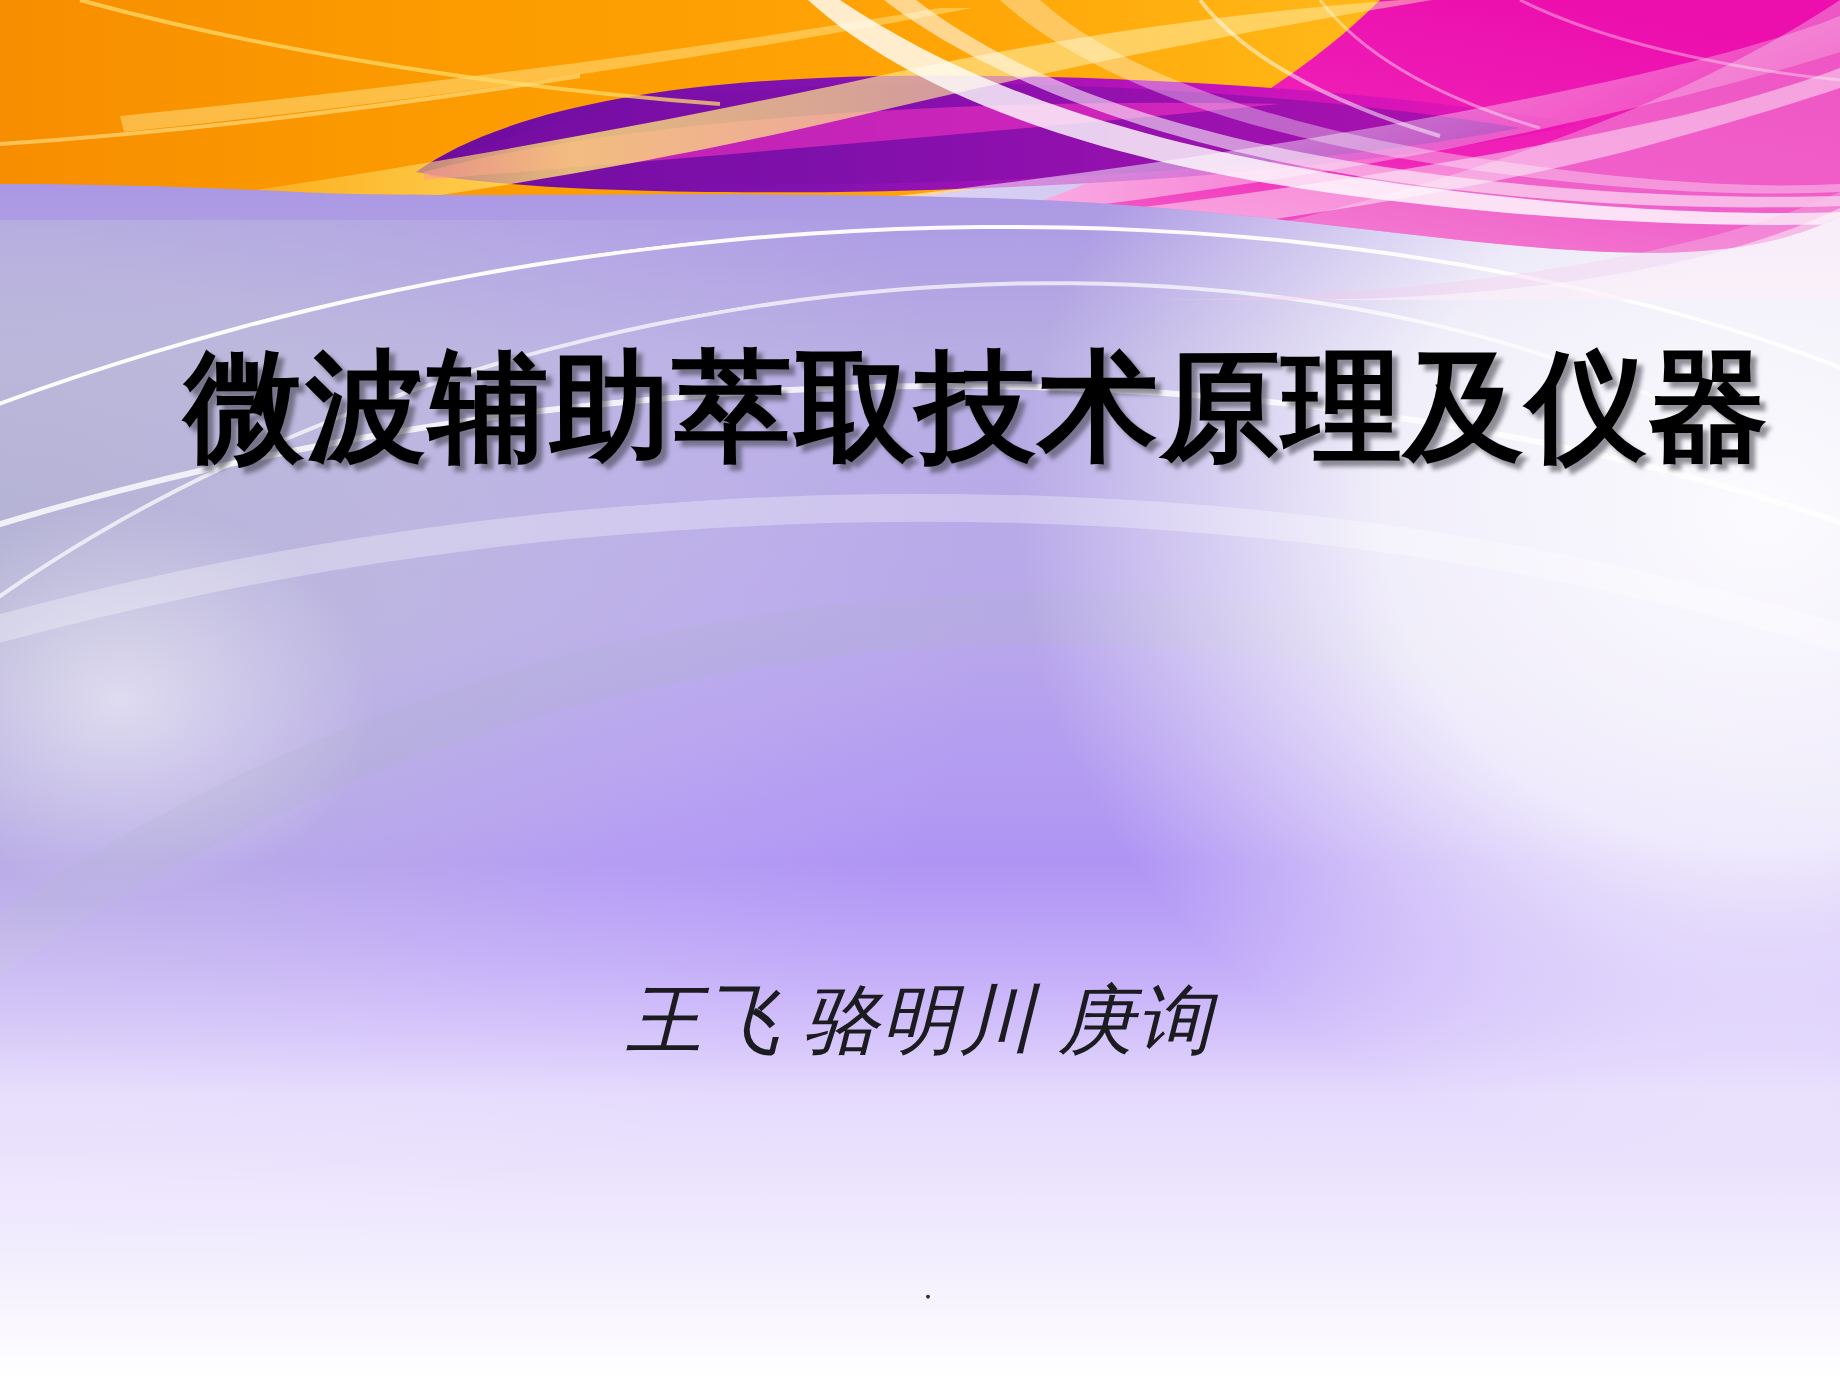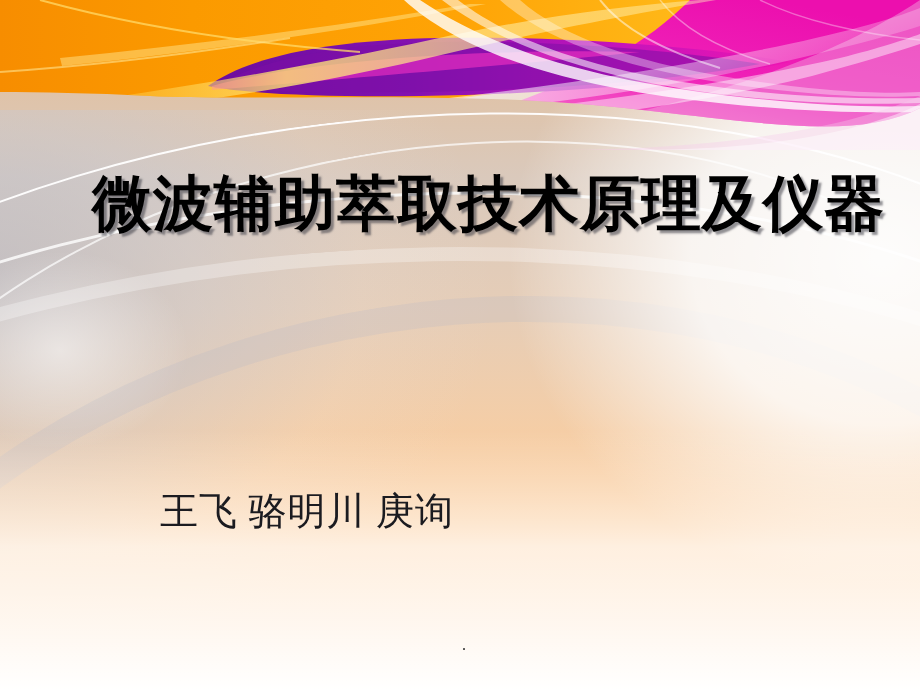--- a/index.html
+++ b/index.html
@@ -9,21 +9,21 @@
   }
   body {
     font-family: "Liberation Sans", sans-serif;
   }
 
   #slide {
     position: relative;
     width: 920px;
     height: 690px;
     overflow: hidden;
-    background: #fdba74;
+    background: #8b5cf6;
   }
 
   
   .body-base {
     position: absolute;
     left: 0; top: 0;
     width: 920px; height: 690px;
     background:
       linear-gradient(to bottom,
         rgba(198,203,214,0.00) 0%,
@@ -147,25 +147,27 @@
     text-shadow: 3px 3px 2px rgba(60,60,70,0.55);
     white-space: nowrap;
   }
 
   
   .subtitle {
     position: absolute;
     left: 160px;
     top: 484px;
     width: 600px;
+    text-align: center;
     font-family: "Liberation Serif", "DejaVu Serif", serif;
     font-size: 38px;
     line-height: 54px;
     color: #1b1b20;
     letter-spacing: 1px;
+    font-style: italic;
   }
   .subtitle-line { display: block; }
 
   
   .footer-dot {
     position: absolute;
     left: 452px;
     top: 636px;
     width: 24px;
     text-align: center;

